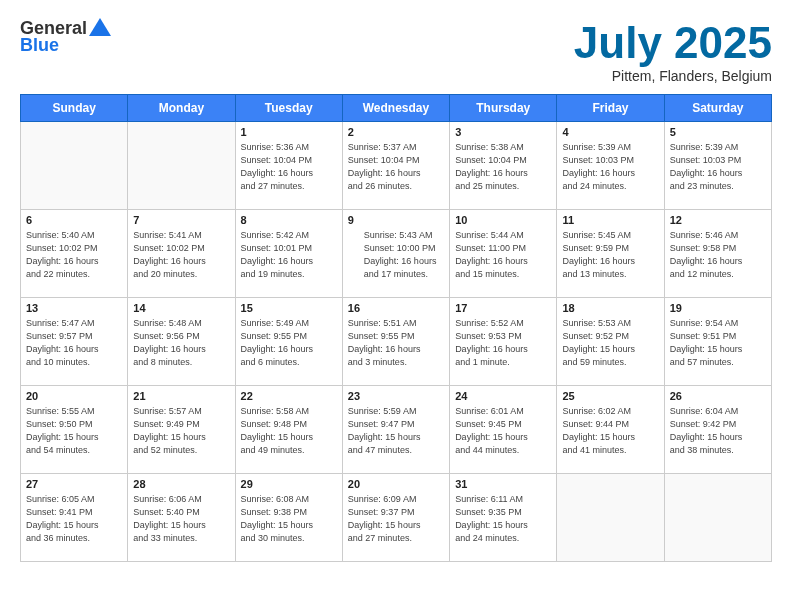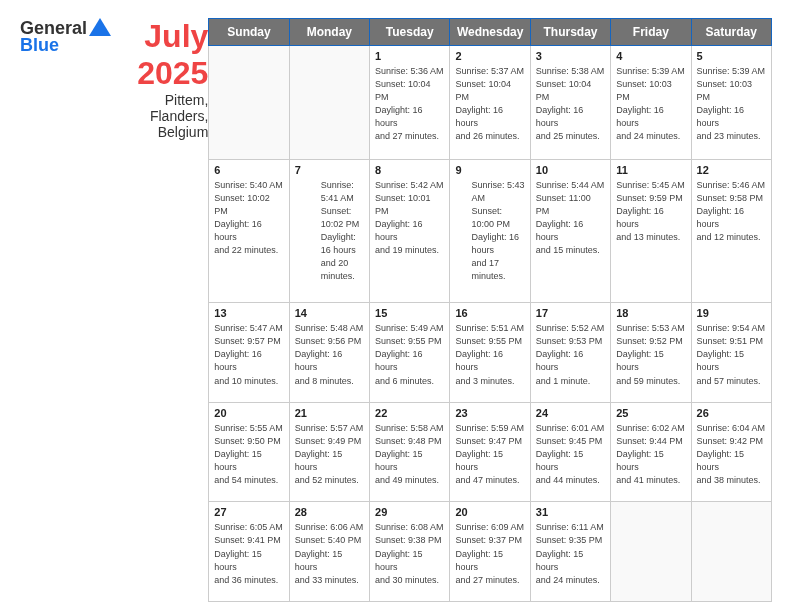--- a/index.html
+++ b/index.html
@@ -8,21 +8,21 @@
       height: 612px;
       font-family: Arial, sans-serif;
       background: #fff;
       overflow: hidden;
     }
     .page {
       width: 792px;
       height: 612px;
       padding: 18px 20px 10px 20px;
       display: flex;
-      flex-direction: row;
+      flex-direction: column;
     }
     .header {
       display: flex;
       justify-content: space-between;
       align-items: flex-start;
       margin-bottom: 10px;
     }
     .logo {
       display: flex;
       flex-direction: column;
@@ -46,35 +46,35 @@
     .logo-icon {
       width: 22px;
       height: 22px;
       margin-left: 2px;
       margin-top: -4px;
     }
     .title-block {
       text-align: right;
     }
     .month-title {
-      font-size: 32px;
-      font-weight: bold;
-      color: #ef4444;
+      font-size: 44px;
+      font-weight: bold;
+      color: #0369a1;
     }
     .location {
       font-size: 14px;
       color: #333;
     }
     table {
       width: 100%;
       border-collapse: collapse;
       table-layout: fixed;
     }
     .day-header {
-      background-color: #737373;
+      background-color: #3b82f6;
       color: #fff;
       font-size: 12px;
       font-weight: bold;
       padding: 6px 2px;
       border: 1px solid #1565c0;
     }
     .cell {
       border: 1px solid #ccc;
       vertical-align: top;
       padding: 4px 5px;
@@ -174,21 +174,21 @@
         <tr>
           <td class="cell">
             <div class="day-num">6</div>
             <div class="cell-info" style="white-space: pre-line;">Sunrise: 5:40 AM
 Sunset: 10:02 PM
 Daylight: 16 hours
 and 22 minutes.</div>
           </td>
           <td class="cell">
             <div class="day-num">7</div>
-            <div class="cell-info" style="white-space: pre-line; margin-left: 26px;">Sunrise: 5:41 AM
+            <div class="cell-info" style="white-space: pre-line;">Sunrise: 5:41 AM
 Sunset: 10:02 PM
 Daylight: 16 hours
 and 20 minutes.</div>
           </td>
           <td class="cell">
             <div class="day-num">8</div>
             <div class="cell-info" style="white-space: pre-line;">Sunrise: 5:42 AM
 Sunset: 10:01 PM
 Daylight: 16 hours
 and 19 minutes.</div>

